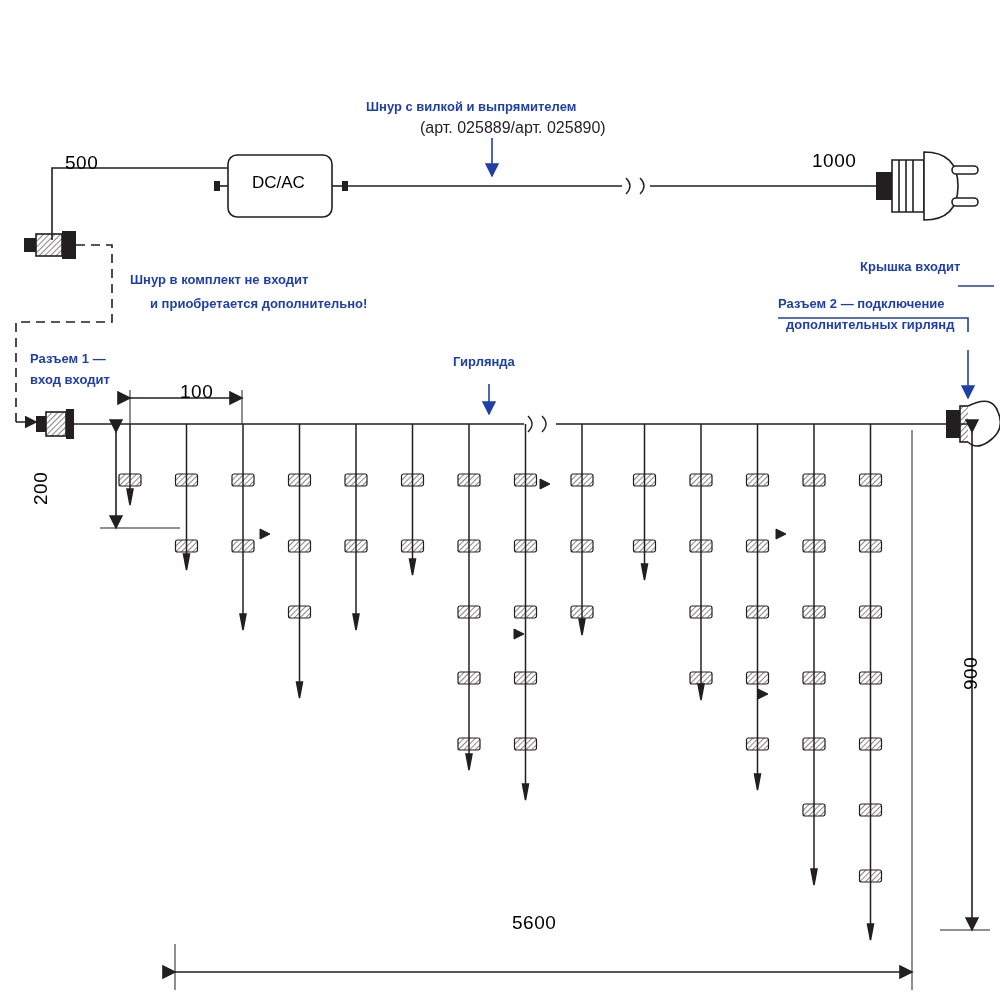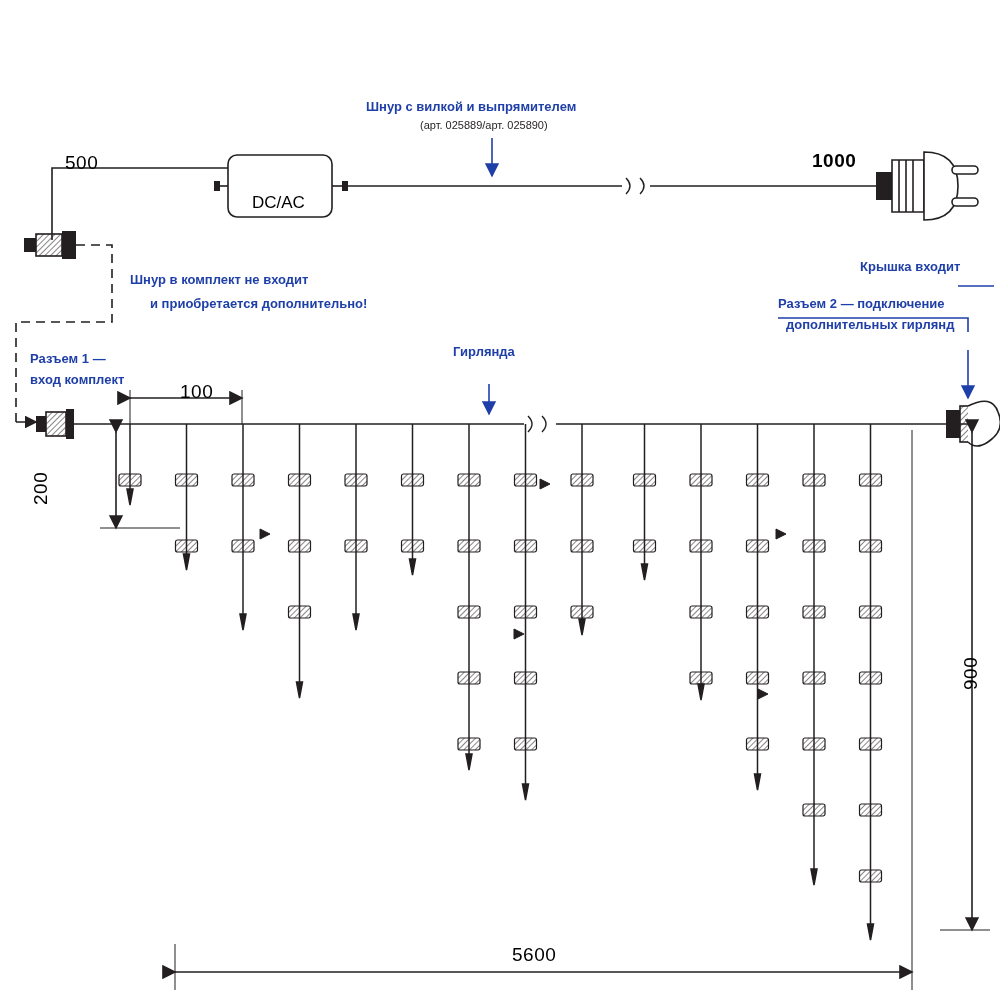--- a/index.html
+++ b/index.html
@@ -9,21 +9,21 @@
     font-family:"Liberation Sans", sans-serif;
     color:#000;
     position:relative;
     overflow:hidden;
   }
   #stage{position:absolute;left:0;top:0;width:1000px;height:819px;}
   svg{position:absolute;left:0;top:0;width:1000px;height:1000px;}
   .lbl{position:absolute;white-space:nowrap;}
   .blue{color:#1f3fa8;font-weight:bold;}
   .dim{font-size:19px;letter-spacing:.5px;}
-  .small{font-size:11px;}
+  .small{font-size:16px;}
   .cap{font-size:13px;}
   .vert{transform:rotate(-90deg);transform-origin:left top;}
 </style>
 </head>
 <body>
 
 <div id="stage">
 
 <svg viewBox="0 0 1000 1000">
   <defs>
@@ -297,35 +297,35 @@
         <path d="M260,529 L270,534 L260,539 z" fill="#231f20"></path>
         <path d="M776,529 L786,534 L776,539 z" fill="#231f20"></path>
         <path d="M514,629 L524,634 L514,639 z" fill="#231f20"></path>
         <path d="M758,689 L768,694 L758,699 z" fill="#231f20"></path>
       </g>
 </svg>
 
 <div class="lbl cap blue" style="left:366px;top:99px;">Шнур с вилкой и выпрямителем</div>
 <div class="lbl small" style="left:420px;top:119px;color:#231f20;">(арт. 025889/арт. 025890)</div>
 
-<div class="lbl" style="left:252px;top:173px;font-size:17px;margin-top:20px;">DC/AC</div>
+<div class="lbl" style="left:252px;top:173px;font-size:17px;">DC/AC</div>
 
 <div class="lbl dim" style="left:57px;top:152px;margin-left:8px;">500</div>
-<div class="lbl dim" style="left:812px;top:150px;font-weight:bold;">1000</div>
+<div class="lbl dim" style="left:812px;top:150px;">1000</div>
 
 <div class="lbl cap blue" style="left:130px;top:272px;">Шнур в комплект не входит</div>
 <div class="lbl cap blue" style="left:130px;top:296px;margin-left:20px;">и приобретается дополнительно!</div>
 
 <div class="lbl cap blue" style="left:30px;top:351px;">Разъем 1 —</div>
-<div class="lbl cap blue" style="left:30px;top:372px;">вход комплект</div>
+<div class="lbl cap blue" style="left:30px;top:372px;">вход входит</div>
 
 <div class="lbl cap blue" style="left:860px;top:259px;">Крышка входит</div>
 <div class="lbl cap blue" style="left:778px;top:296px;">Разъем 2 — подключение</div>
 <div class="lbl cap blue" style="left:786px;top:317px;">дополнительных гирлянд</div>
 
-<div class="lbl cap blue" style="left:453px;top:344px;">Гирлянда</div>
+<div class="lbl cap blue" style="left:453px;top:354px;">Гирлянда</div>
 
 <div class="lbl dim" style="left:180px;top:381px;">100</div>
 <div class="lbl dim vert" style="left:30px;top:505px;">200</div>
 <div class="lbl dim vert" style="left:960px;top:690px;">900</div>
-<div class="lbl dim" style="left:512px;top:944px;">5600</div>
+<div class="lbl dim" style="left:512px;top:912px;">5600</div>
 
 </div>
 
 </body></html>

